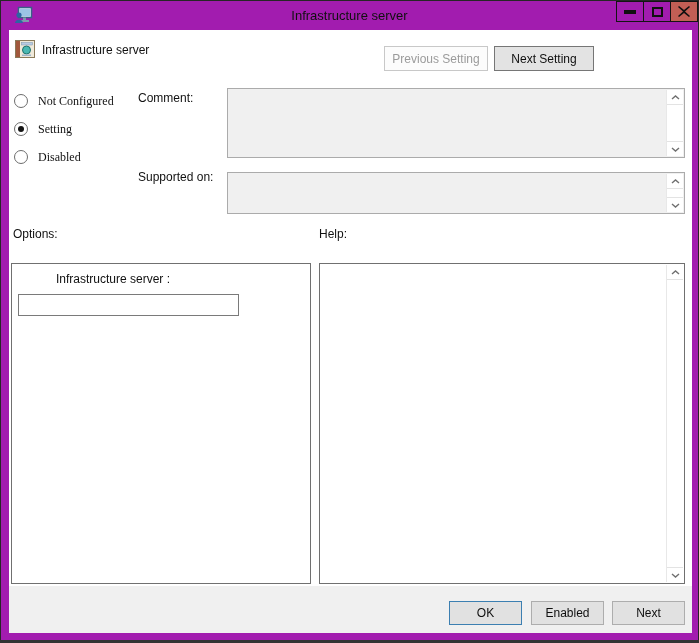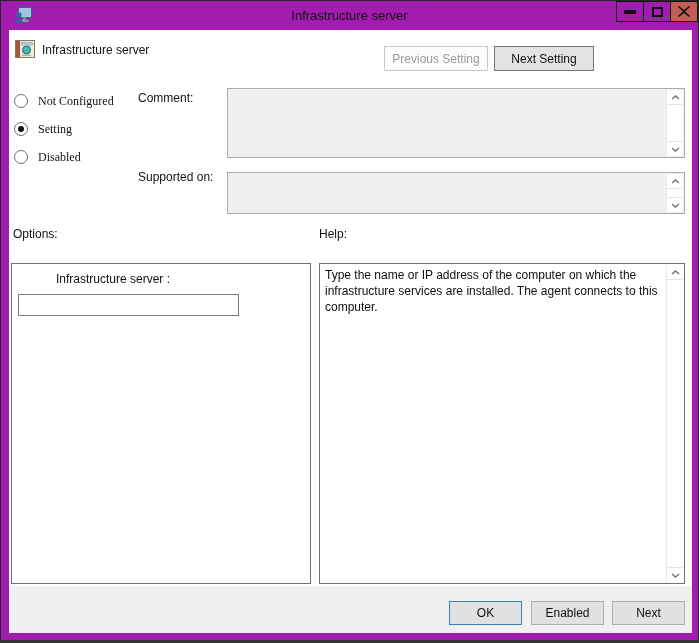--- a/index.html
+++ b/index.html
@@ -162,21 +162,20 @@
 
       <div class="form-label" style="left:4px; top:197px">Options:</div>
       <div class="form-label" style="left:310px; top:197px">Help:</div>
 
       <div class="panel" style="left:2px; top:233px; width:300px; height:321px">
         <div class="panel-inner-label">Infrastructure server :</div>
         <input class="opt-input" type="text" value="" style="">
       </div>
 
       <div class="panel" style="left:310px; top:233px; width:366px; height:321px">
-        <div class="help-text">Type the name or IP address of the computer on which the infrastructure services are installed. The agent connects to this computer.</div>
         <div class="vsb">
           <div class="sb-btn up">
             <svg width="9" height="5" viewBox="0 0 9 5">
               <polyline points="1,4 4.5,1 8,4" fill="none" stroke="#707070" stroke-width="1.4"></polyline>
               </svg>
           </div>
           <div class="sb-btn down">
             <svg width="9" height="5" viewBox="0 0 9 5">
               <polyline points="1,1 4.5,4 8,1" fill="none" stroke="#707070" stroke-width="1.4"></polyline>
               </svg>

